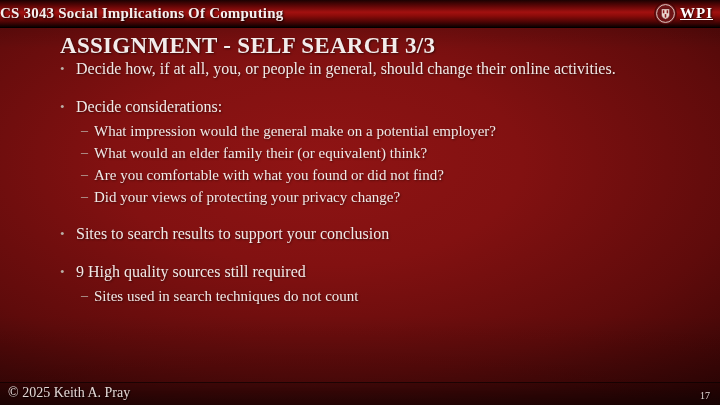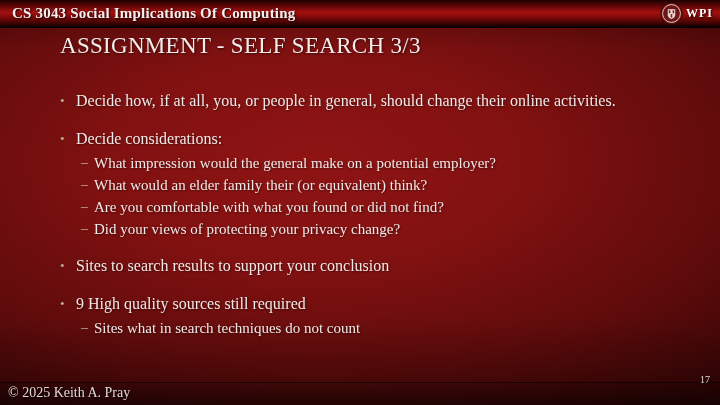--- a/index.html
+++ b/index.html
@@ -28,55 +28,56 @@
       #8c0c0a 58%, #4a0404 82%, #0d0000 100%);
     border-bottom: 1px solid #000;
     display: flex;
     align-items: center;
     justify-content: space-between;
   }
   .header-title {
     color: #f5efee;
     font-weight: bold;
     font-size: 15px;
-    padding-left: 12px;
+    padding-left: 0;
     letter-spacing: 0.2px;
     text-shadow: 1px 1px 2px rgba(0,0,0,0.85);
     white-space: nowrap;
   }
   .logo {
     display: flex;
     align-items: center;
     gap: 3px;
     padding-right: 7px;
   }
   .seal { width: 23px; height: 23px; display: block; }
   .logo-text {
     color: #ffffff;
     font-weight: bold;
-    font-size: 12px;
+    font-size: 15px;
     letter-spacing: 1px;
     text-shadow: 1px 1px 2px rgba(0,0,0,0.8);
+    text-decoration: underline;
   }
 
   
   .content {
     position: absolute;
     top: 33px;
     left: 60px;
     right: 70px;
   }
   .slide-title {
     color: #f3eceb;
-    font-weight: normal;
+    font-weight: bold;
     font-size: 23px;
     line-height: 1.13;
     letter-spacing: 0.3px;
     text-shadow: 1px 1px 2px rgba(0,0,0,0.5);
-    margin-bottom: 32px;
+    margin-bottom: 0;
   }
   .bullets { color: #f1e9e7; }
   .bullet-item {
     display: flex;
     align-items: flex-start;
     text-shadow: 1px 1px 2px rgba(0,0,0,0.45);
   }
   .bullet-item .marker {
     flex: 0 0 auto;
     color: #b9afa7;
@@ -121,21 +122,21 @@
     left: 8px;
     bottom: 4px;
     font-size: 14px;
     color: #e3d8d6;
     text-shadow: 1px 1px 1px rgba(0,0,0,0.7);
     white-space: nowrap;
   }
   .footer-page {
     position: absolute;
     right: 10px;
-    bottom: 20px;
+    bottom: 4px;
     font-size: 10px;
     color: #e3d8d6;
     text-shadow: 1px 1px 1px rgba(0,0,0,0.7);
   }
 </style>
 </head>
 <body>
 
 <div class="slide">
 
@@ -188,21 +189,21 @@
         <div class="bullet-item level-1">
           <span class="marker">•</span>
           <span class="btext">Sites to search results to support your conclusion</span>
         </div>
         <div class="bullet-item level-1">
           <span class="marker">•</span>
           <span class="btext">9 High quality sources still required</span>
         </div>
         <div class="bullet-item level-2">
           <span class="marker">–</span>
-          <span class="btext">Sites what in search techniques do not count</span>
+          <span class="btext">Sites used in search techniques do not count</span>
         </div>
       </div>
   </div>
 
   <div class="footer-bar"></div>
   <div class="footer-copyright">© 2025 Keith A. Pray</div>
   <div class="footer-page">17</div>
 
 </div>
 

